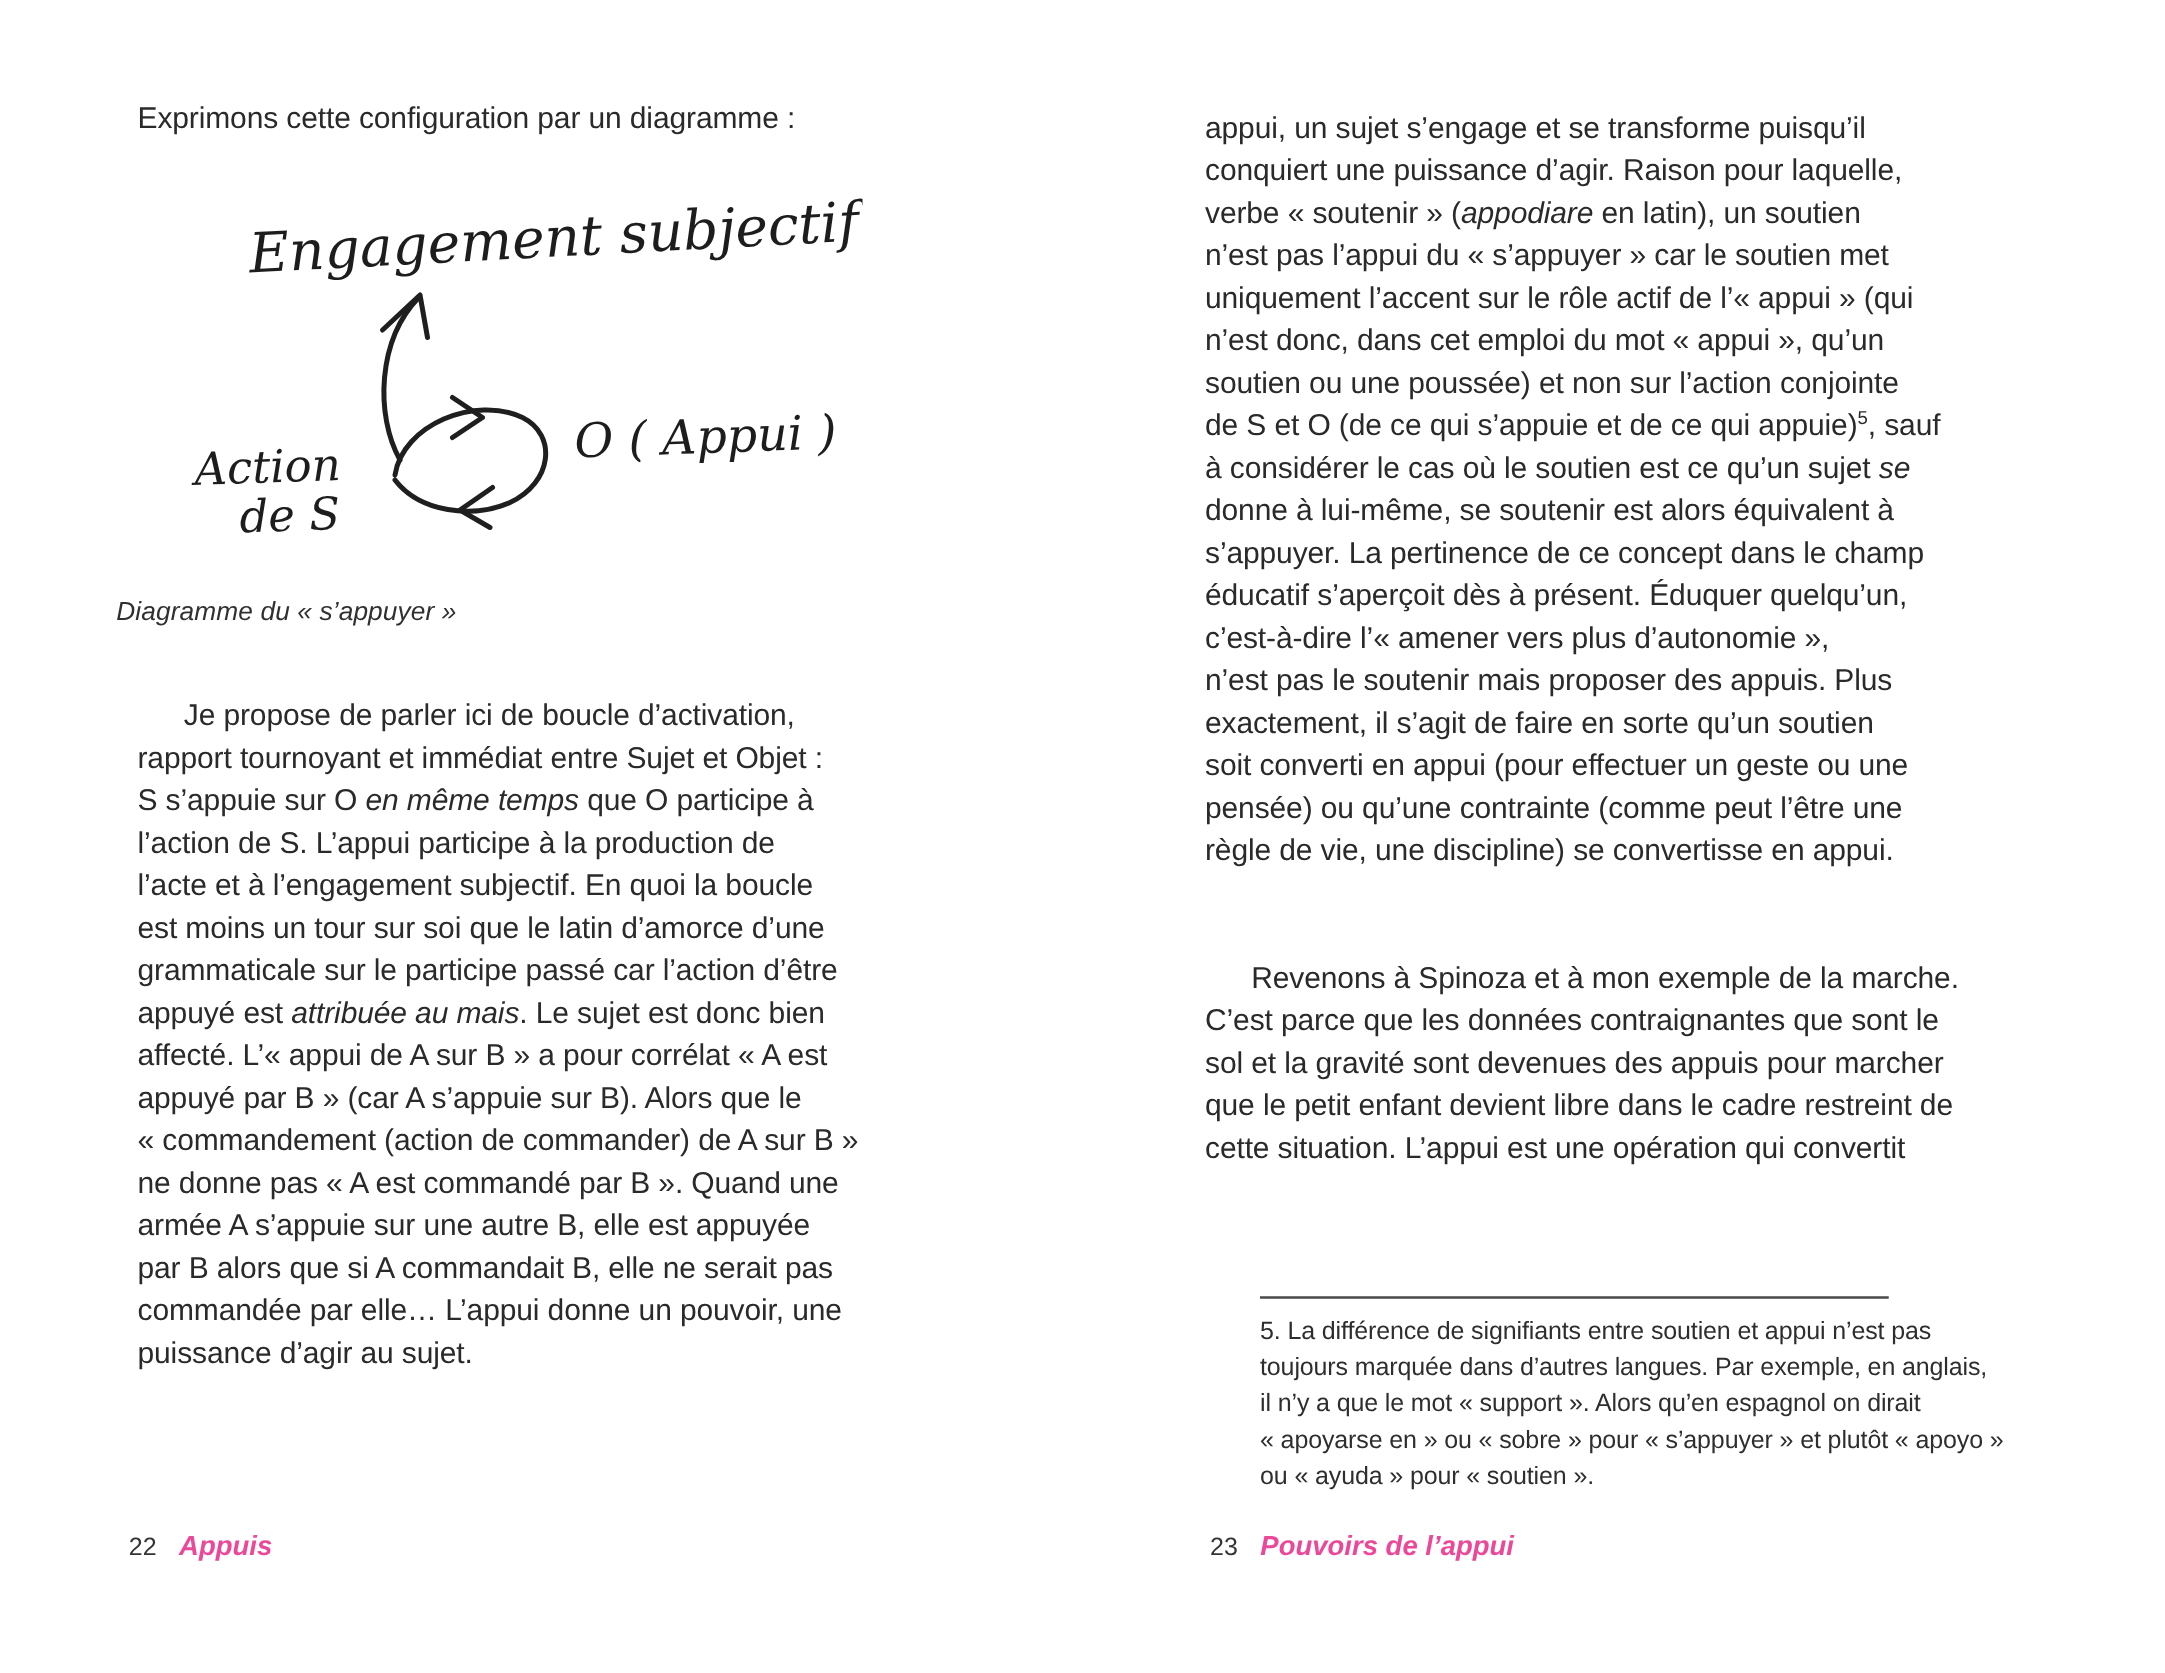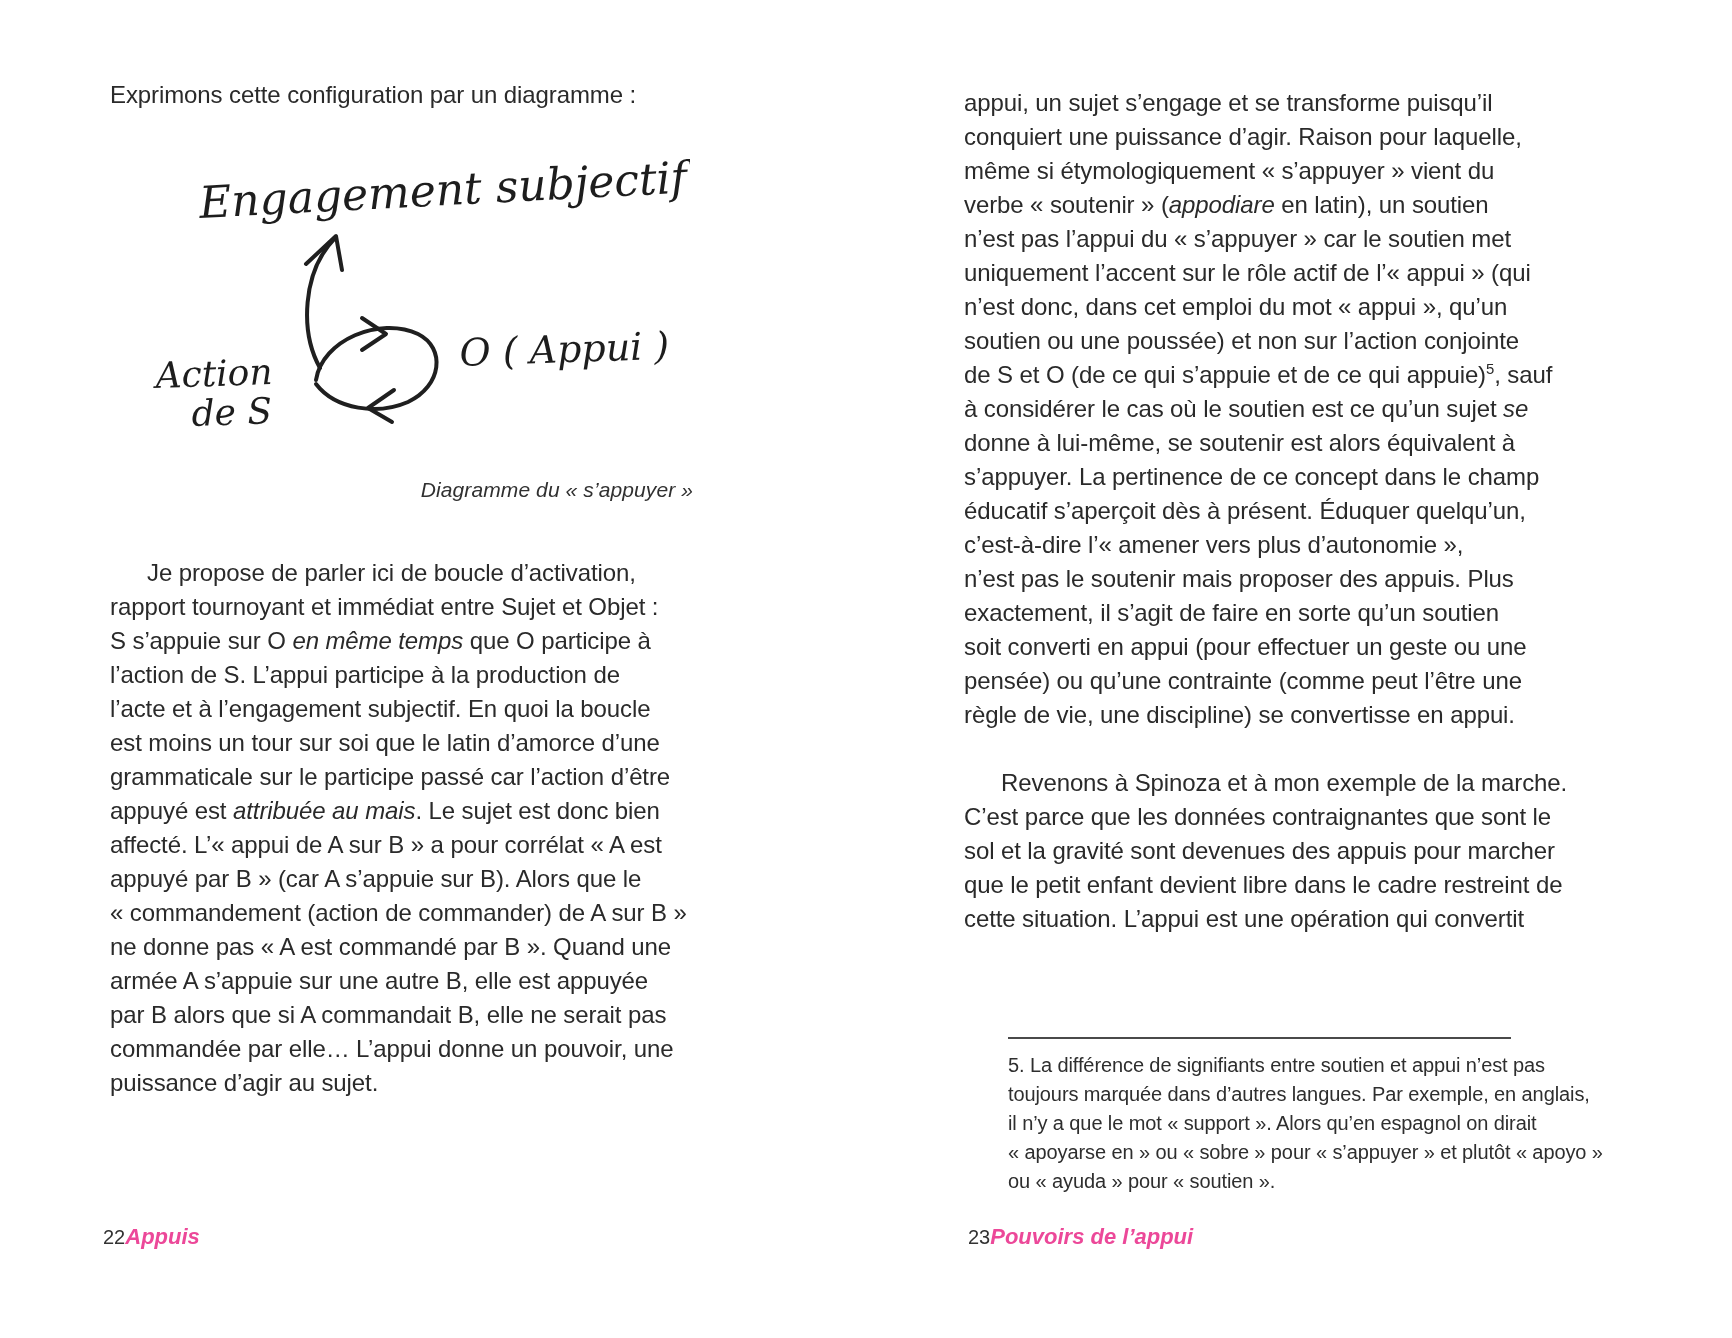--- a/index.html
+++ b/index.html
@@ -12,21 +12,21 @@
   .abs{position:absolute;}
   .bodytext{font-size:24px;line-height:34px;font-weight:300;letter-spacing:-0.1px;margin-left:17px;}
   .bodytext .line{white-space:nowrap;height:34px;}
   .bodytext .line.indent{padding-left:37px;}
   i{font-style:italic;}
   sup{font-size:0.62em;vertical-align:super;line-height:0;}
   .caption{font-style:italic;font-size:21px;letter-spacing:0.1px;color:#303030;}
   .footnote{font-size:20px;line-height:29px;color:#2e2e2e;letter-spacing:-0.1px;}
   .footnote .line{white-space:nowrap;height:29px;}
   .rule{background:#4a4a4a;height:2px;}
-  .footer{display:flex;align-items:baseline;}
+  .footer{display:flex;align-items:baseline;gap:18px;}
   .footer .pagenum{font-size:20px;color:#333;}
   .footer .runtitle{font-size:22px;font-style:italic;font-weight:600;color:#ec4899;}
   .diagram text{fill:#1d1d1d;font-family:"DejaVu Serif","Liberation Serif",serif;font-style:italic;}
   .diagram .stroke{fill:none;stroke:#1f1f1f;stroke-width:4;stroke-linecap:round;stroke-linejoin:round;}
 </style>
 </head>
 <body>
 
 <div class="abs bodytext" style="left:93px;top:78px;">Exprimons cette configuration par un diagramme :</div>
 
@@ -44,21 +44,21 @@
     <path class="stroke" d="M 232 200 L 256 216 L 232 232"></path>
     <path class="stroke" d="M 264 272 L 238 290 L 262 304"></path>
   </g>
 
   <text x="26" y="270" font-size="36" transform="rotate(-2 26 270)">Action</text>
   <text x="62" y="308" font-size="36" transform="rotate(-2 62 308)">de S</text>
 
   <text x="330" y="248" font-size="38" transform="rotate(-2 330 248)">O ( Appui )</text>
 </svg>
 
-<div class="abs caption" style="left:93px;top:478px;width:600px;text-align:right;">Diagramme du « s’appuyer »</div>
+<div class="abs caption" style="left:93px;top:478px;width:600px;text-align:left;">Diagramme du « s’appuyer »</div>
 
 <div class="abs bodytext" style="left:93px;top:556px;width:610px;">
     <div class="line indent">Je propose de parler ici de boucle d’activation,</div>
     <div class="line">rapport tournoyant et immédiat entre Sujet et Objet :</div>
     <div class="line">S s’appuie sur O <i>en même temps</i> que O participe à</div>
     <div class="line">l’action de S. L’appui participe à la production de</div>
     <div class="line">l’acte et à l’engagement subjectif. En quoi la boucle</div>
     <div class="line">est moins un tour sur soi que le latin d’amorce d’une</div>
     <div class="line">grammaticale sur le participe passé car l’action d’être</div>
     <div class="line">appuyé est <i>attribuée au mais</i>. Le sujet est donc bien</div>
@@ -73,21 +73,20 @@
   </div>
 
 <div class="abs footer" style="left:103px;top:1224px;">
   <span class="pagenum">22</span>
   <span class="runtitle">Appuis</span>
 </div>
 
 <div class="abs bodytext" style="left:947px;top:86px;width:700px;">
     <div class="line">appui, un sujet s’engage et se transforme puisqu’il</div>
     <div class="line">conquiert une puissance d’agir. Raison pour laquelle,</div>
-    <div class="line">même si étymologiquement « s’appuyer » vient du</div>
     <div class="line">verbe « soutenir » (<i>appodiare</i> en latin), un soutien</div>
     <div class="line">n’est pas l’appui du « s’appuyer » car le soutien met</div>
     <div class="line">uniquement l’accent sur le rôle actif de l’« appui » (qui</div>
     <div class="line">n’est donc, dans cet emploi du mot « appui », qu’un</div>
     <div class="line">soutien ou une poussée) et non sur l’action conjointe</div>
     <div class="line">de S et O (de ce qui s’appuie et de ce qui appuie)<sup>5</sup>, sauf</div>
     <div class="line">à considérer le cas où le soutien est ce qu’un sujet <i>se</i></div>
     <div class="line">donne à lui-même, se soutenir est alors équivalent à</div>
     <div class="line">s’appuyer. La pertinence de ce concept dans le champ</div>
     <div class="line">éducatif s’aperçoit dès à présent. Éduquer quelqu’un,</div>

